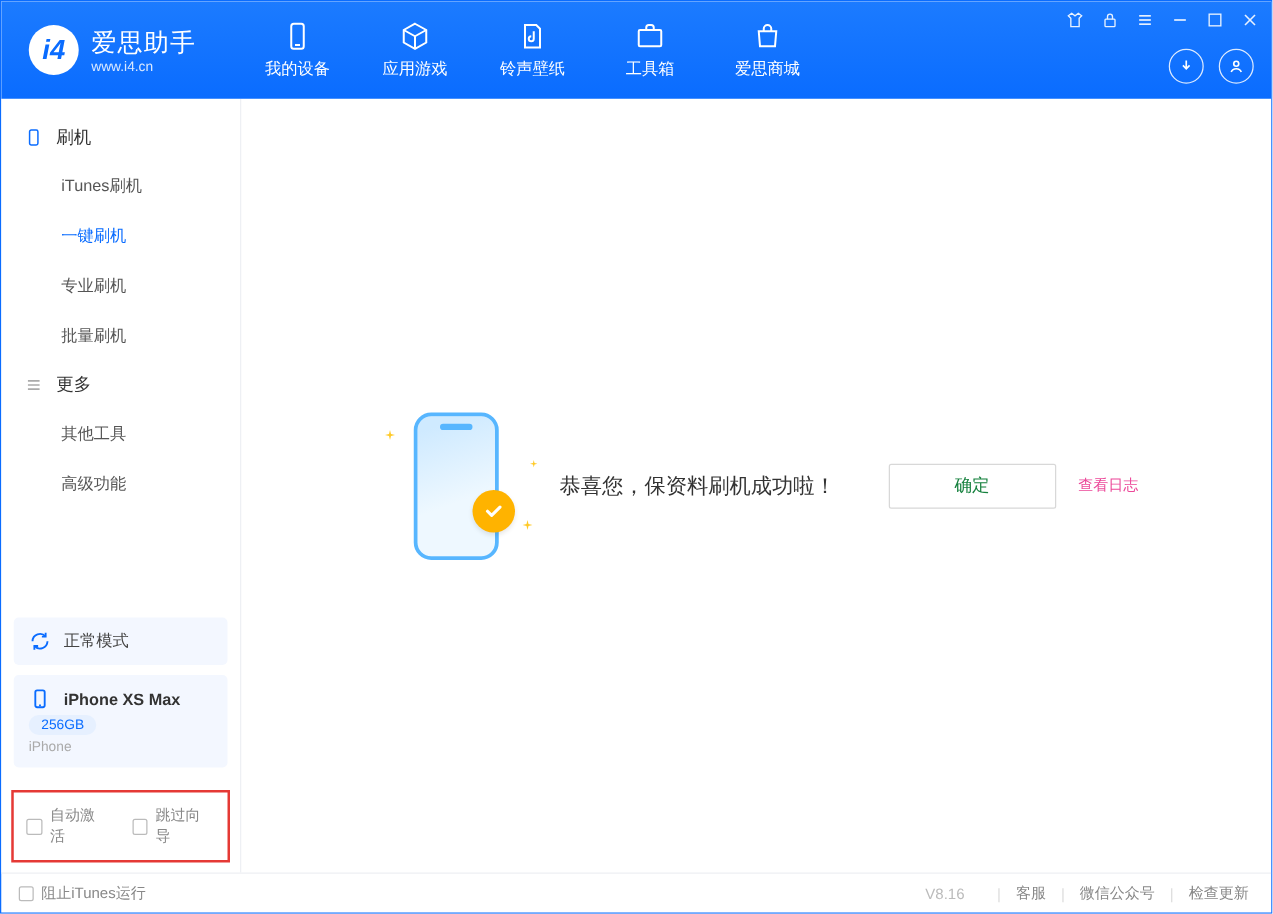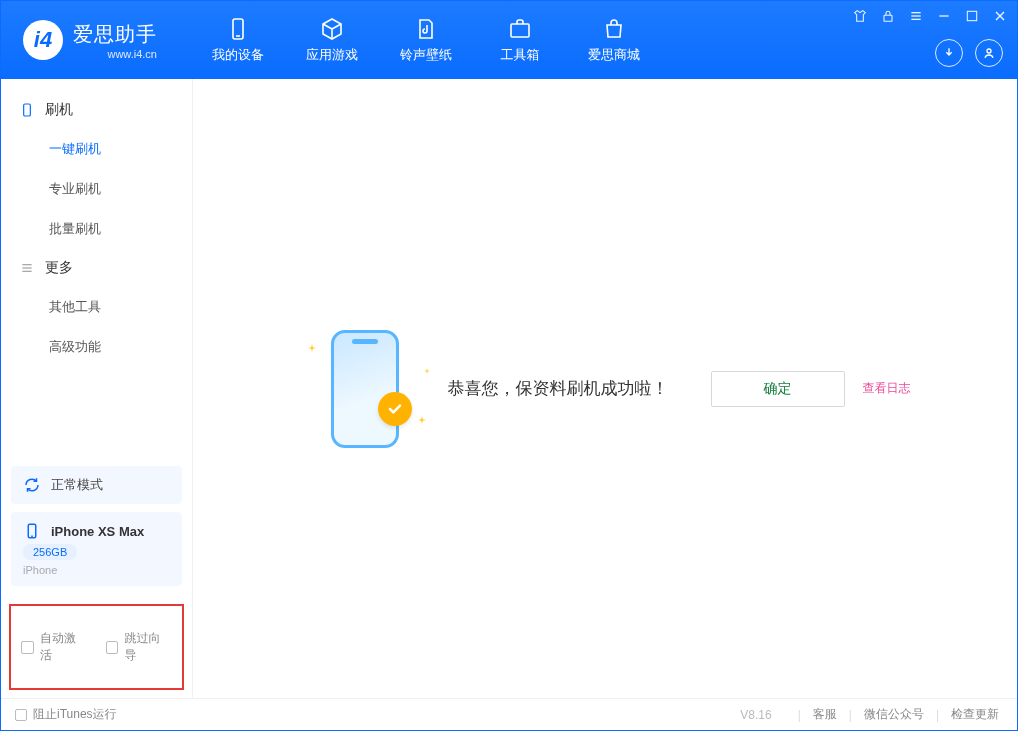--- a/index.html
+++ b/index.html
@@ -1,19 +1,19 @@
 <!DOCTYPE html>
 <html><head>
 <meta charset="utf-8">
 <style>
 * { margin: 0; padding: 0; box-sizing: border-box; font-family: "Microsoft YaHei", Arial, sans-serif; }
 body { background: #f0f0f0; display: flex; align-items: center; justify-content: center; height: 100vh; }
 .window { width: 1018px; height: 731px; background: #fff; border: 1px solid #0a6cff; display: flex; flex-direction: column; overflow: hidden; }
 
-.titlebar { height: 78px; background: linear-gradient(to bottom, #1c7bff, #0a6cff); display: flex; align-items: stretch; color: #fff; position: relative; text-align: right; }
+.titlebar { height: 78px; background: linear-gradient(to bottom, #1c7bff, #0a6cff); display: flex; align-items: stretch; color: #fff; position: relative; }
 .titlebar-controls { position: absolute; top: 6px; right: 8px; display: flex; gap: 10px; align-items: center; }
 .titlebar-controls .wc { width: 18px; height: 18px; display: flex; align-items: center; justify-content: center; cursor: pointer; opacity: 0.9; }
 .titlebar-controls .wc svg { width: 16px; height: 16px; }
 .titlebar-right { position: absolute; bottom: 12px; right: 14px; display: flex; gap: 12px; align-items: center; }
 .titlebar-right .rb { width: 28px; height: 28px; border: 1.5px solid rgba(255,255,255,0.85); border-radius: 50%; display: flex; align-items: center; justify-content: center; cursor: pointer; }
 .titlebar-right .rb svg { width: 16px; height: 16px; }
 
 .brand { display: flex; align-items: center; padding: 0 18px 0 22px; gap: 10px; min-width: 190px; }
 .brand-logo { width: 40px; height: 40px; background: #fff; border-radius: 50%; display: flex; align-items: center; justify-content: center; color: #0a6cff; font-weight: 800; font-size: 22px; font-style: italic; }
 .brand-text .t1 { font-size: 20px; font-weight: 500; letter-spacing: 1px; }
@@ -33,21 +33,21 @@
 .sb-group.more .gicon { color: #aaa; }
 .sb-item { padding: 11px 18px 11px 48px; font-size: 13px; color: #555; cursor: pointer; }
 .sb-item.active { color: #0a6cff; }
 
 .sb-status { margin: 8px 10px 0 10px; }
 .status-row { background: #f3f7ff; border-radius: 4px; padding: 10px 12px; display: flex; align-items: center; gap: 10px; font-size: 13px; color: #444; margin-bottom: 8px; }
 .status-row .sicon { width: 18px; height: 18px; display: flex; align-items: center; justify-content: center; color: #0a6cff; }
 .device-badge { display: inline-block; background: #e6f0ff; color: #0a6cff; font-size: 11px; padding: 2px 10px; border-radius: 10px; margin-top: 4px; }
 .device-sub { font-size: 11px; color: #aaa; margin-top: 4px; }
 
-.sb-checks { border: 2px solid #e53935; margin: 10px 8px 8px 8px; padding: 24px 10px; display: flex; gap: 18px; }
+.sb-checks { border: 2px solid #e53935; margin: 10px 8px 8px 8px; padding: 10px 10px; display: flex; gap: 18px; }
 .chk { display: flex; align-items: center; gap: 6px; font-size: 12px; color: #888; cursor: pointer; }
 .chk .box { width: 13px; height: 13px; border: 1px solid #bbb; border-radius: 2px; background: #fff; }
 
 .main { flex: 1; display: flex; flex-direction: row; align-items: center; justify-content: center; gap: 18px; position: relative; }
 .success-ill { width: 130px; height: 130px; position: relative; display: flex; align-items: center; justify-content: center; }
 .phone { width: 68px; height: 118px; border: 3px solid #57b6ff; border-radius: 14px; background: linear-gradient(160deg, #cfeaff 10%, #eef8ff 60%); position: relative; }
 .phone:before { content: ""; position: absolute; top: 6px; left: 50%; transform: translateX(-50%); width: 26px; height: 5px; background: #57b6ff; border-radius: 3px; }
 .check-badge { position: absolute; right: 18px; bottom: 28px; width: 34px; height: 34px; background: #ffb300; border-radius: 50%; display: flex; align-items: center; justify-content: center; box-shadow: 0 2px 4px rgba(0,0,0,0.1); }
 .spark { position: absolute; width: 8px; height: 8px; color: #ffca28; }
 .spark.s1 { top: 20px; left: 8px; }
@@ -180,20 +180,21 @@
     <div class="sidebar">
       <div class="sb-list">
         <div class="sb-group">
           <span class="gicon">
               <svg viewBox="0 0 24 24" width="16" height="16" fill="none" stroke="currentColor" stroke-width="1.8">
                 <rect x="7" y="3" width="10" height="18" rx="2"></rect>
               </svg>
             </span>
           <span>刷机</span>
         </div>
+        <div class="sb-item">iTunes刷机</div>
         <div class="sb-item active">一键刷机</div>
         <div class="sb-item">专业刷机</div>
         <div class="sb-item">批量刷机</div>
 
         <div class="sb-group more">
           <span class="gicon">
               <svg viewBox="0 0 24 24" width="16" height="16" fill="none" stroke="currentColor" stroke-width="2">
                 <line x1="5" y1="7" x2="19" y2="7"></line>
                 <line x1="5" y1="12" x2="19" y2="12"></line>
                 <line x1="5" y1="17" x2="19" y2="17"></line>

